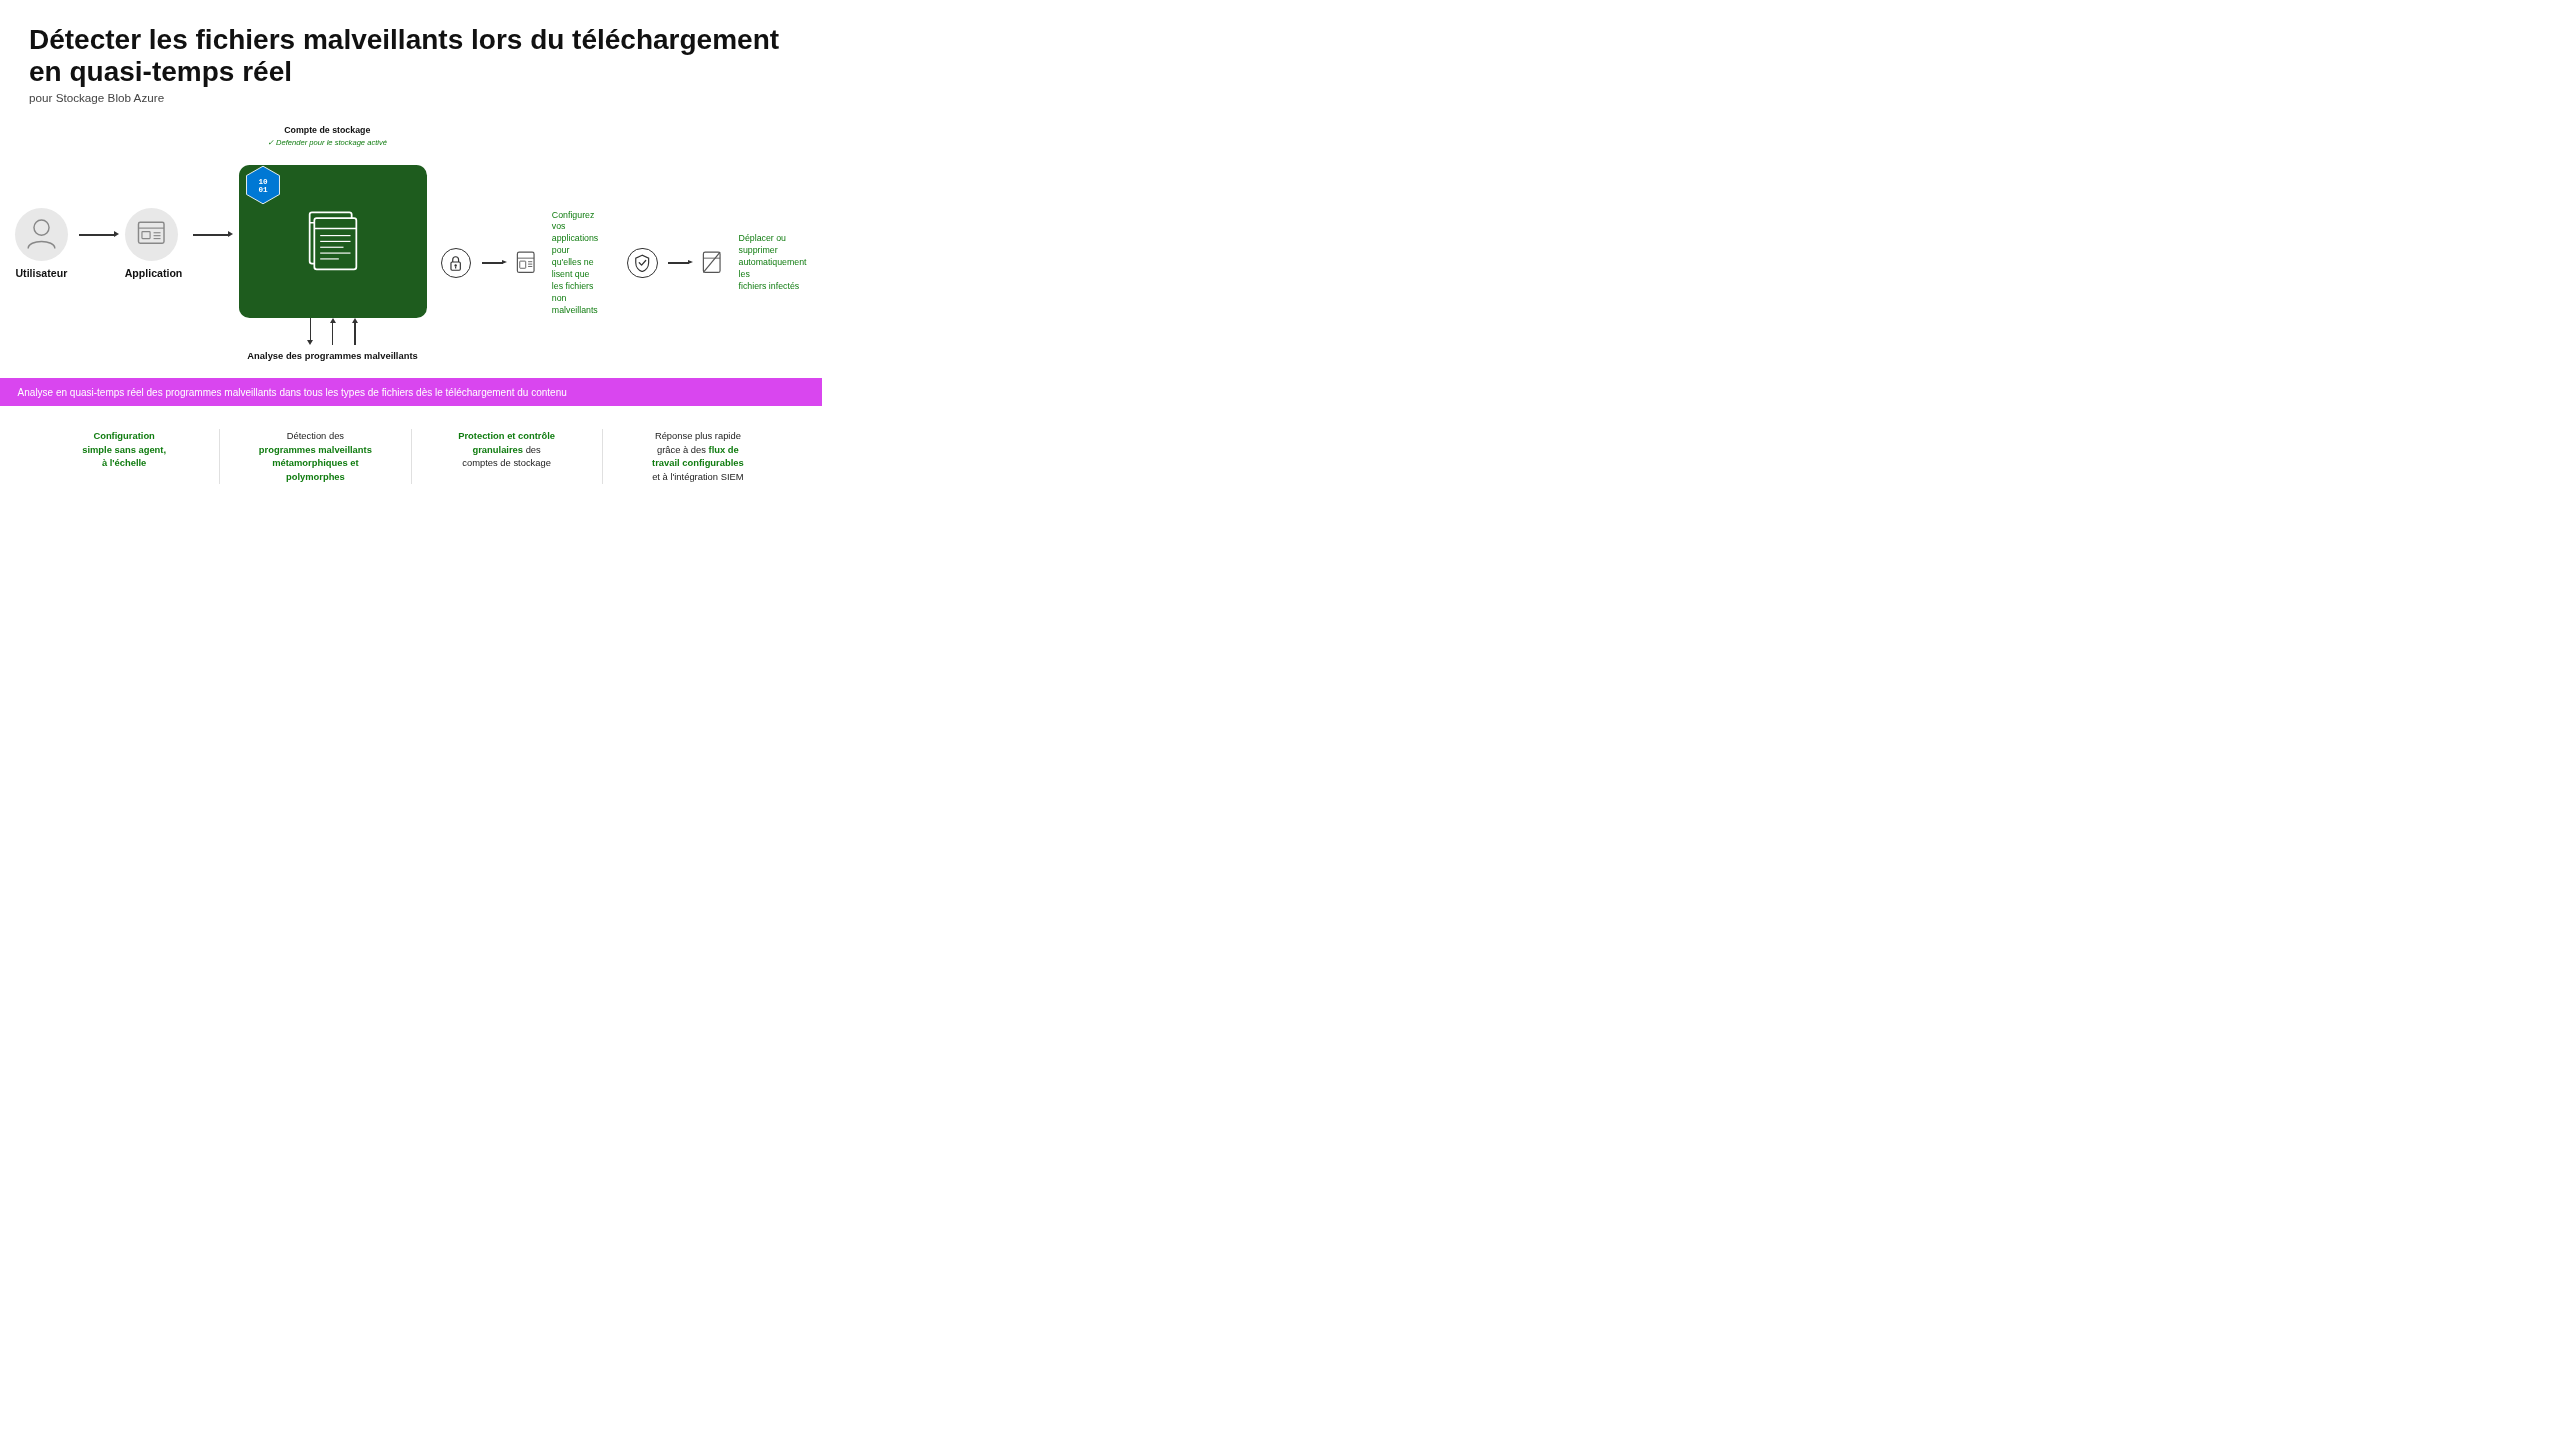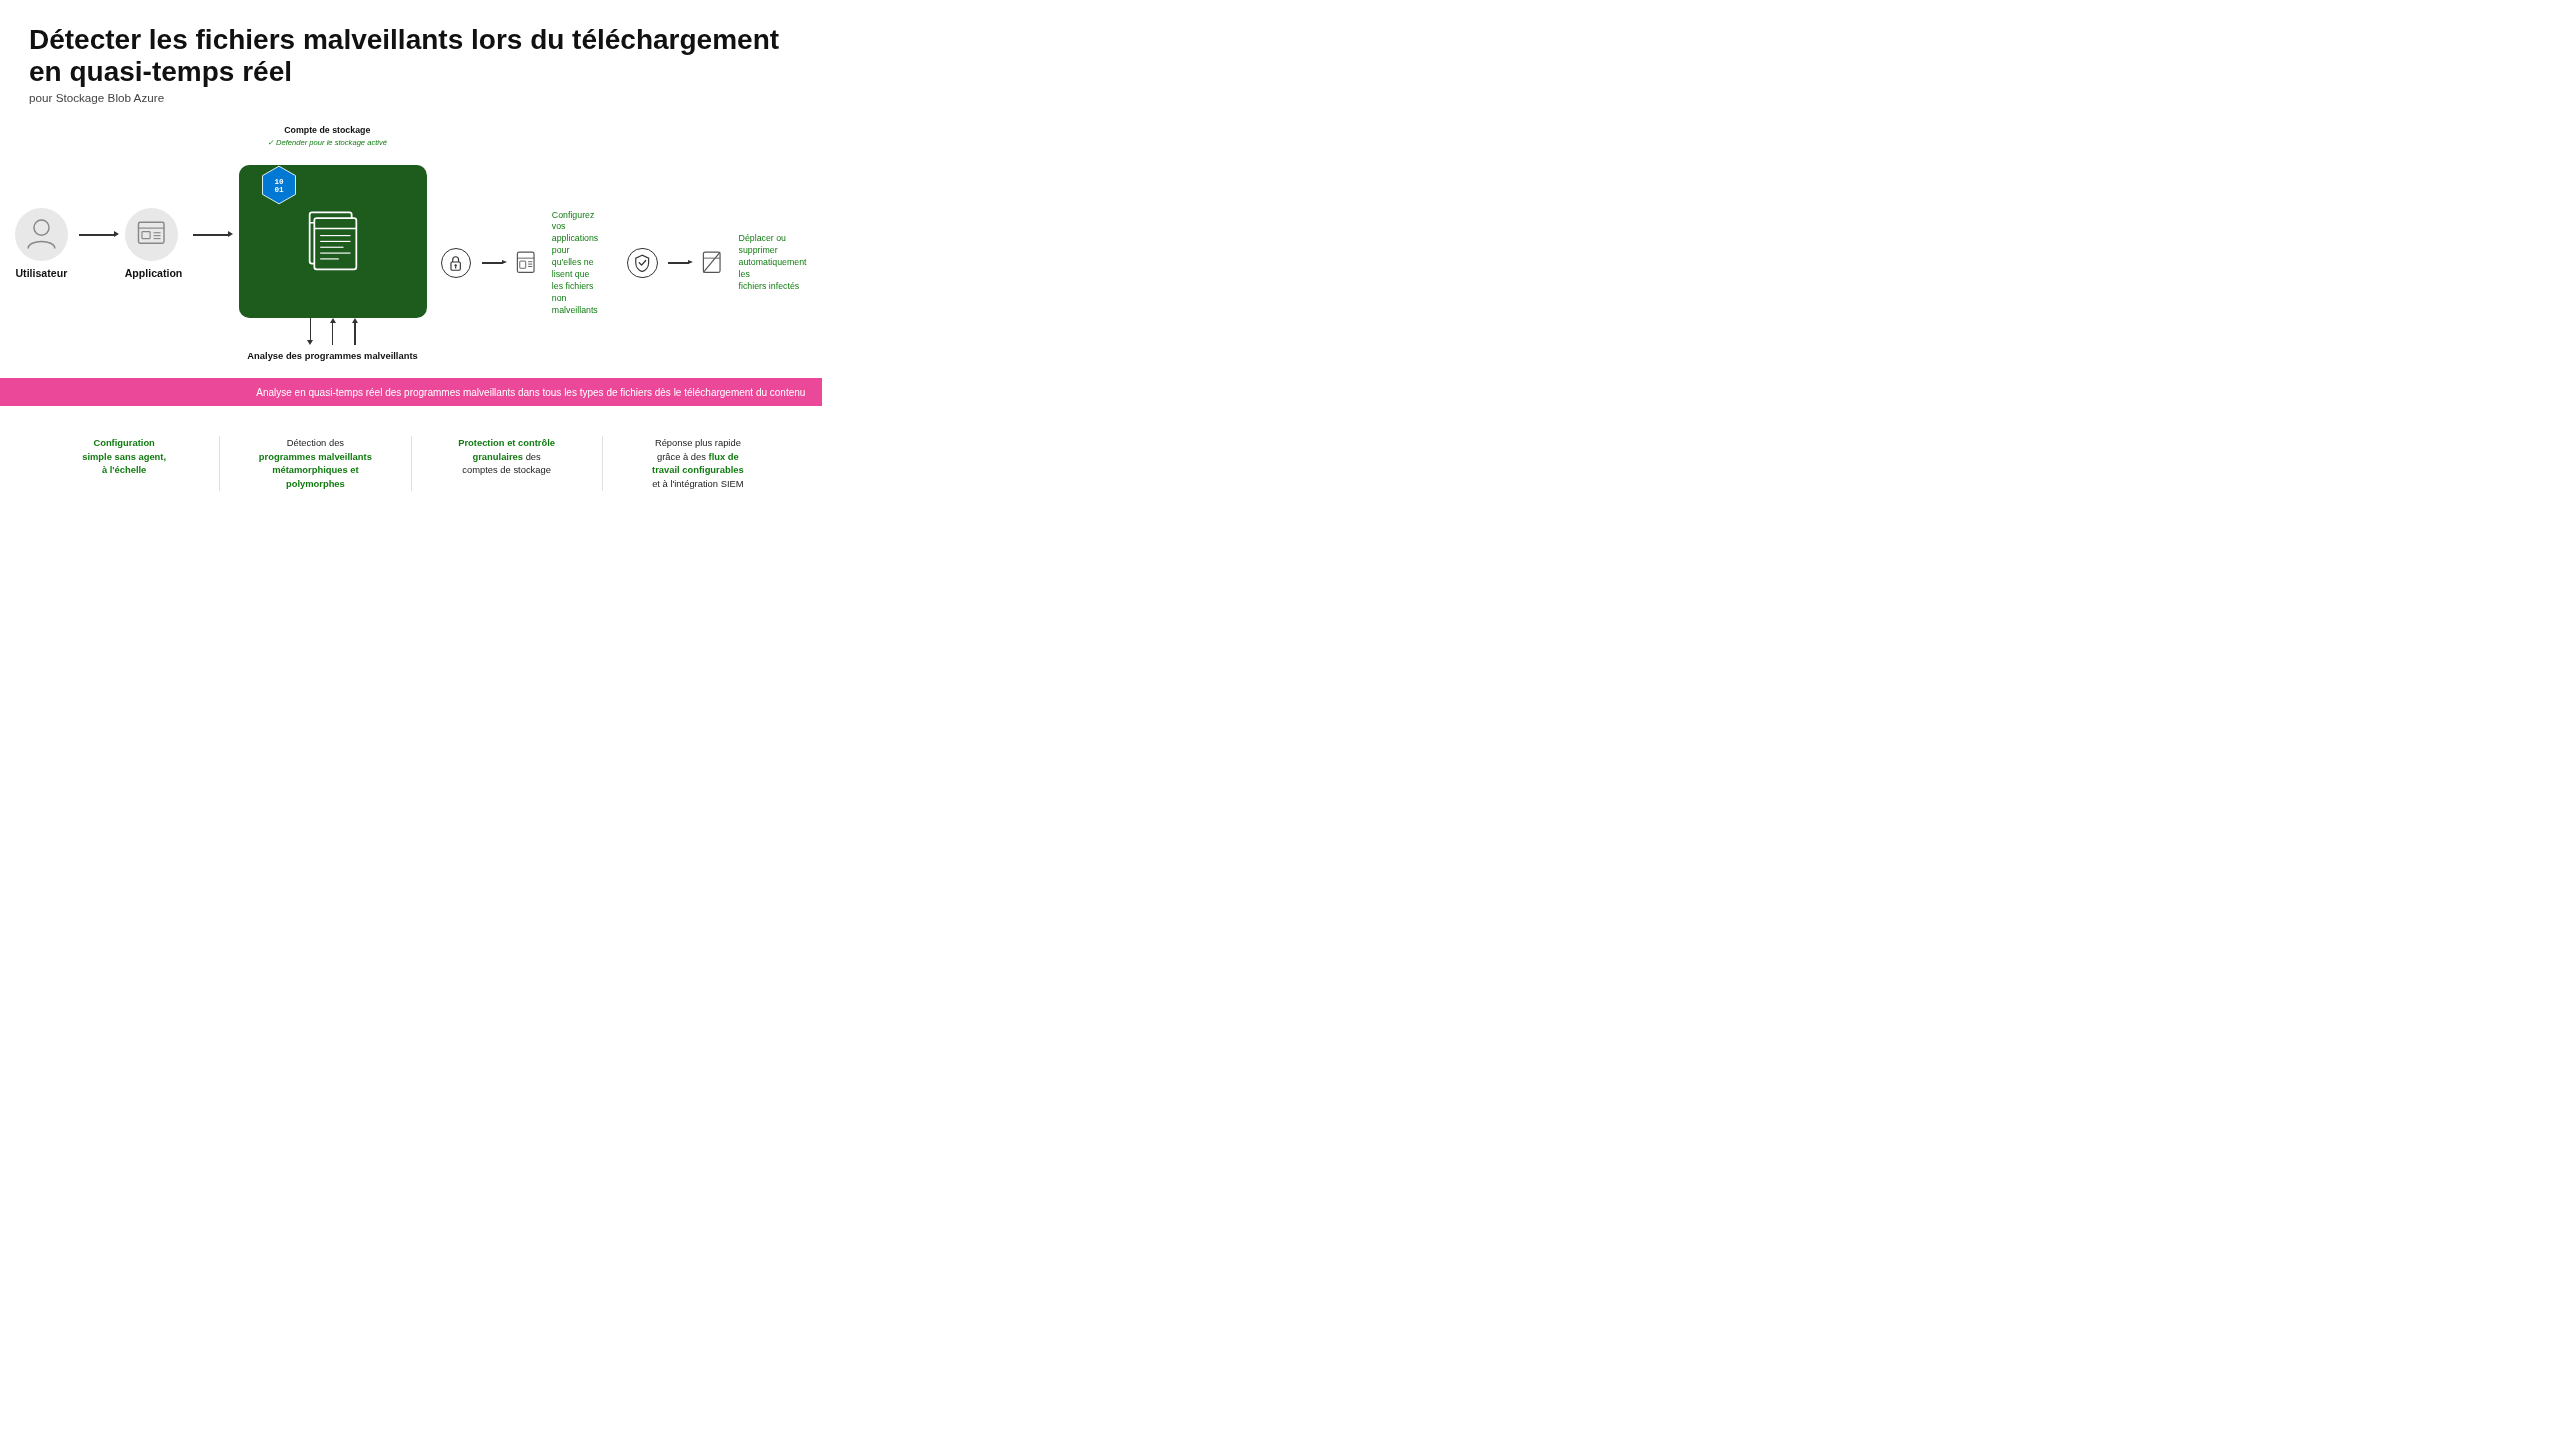--- a/index.html
+++ b/index.html
@@ -171,26 +171,26 @@
     .malware-label {
       font-size: 9.4px;
       font-weight: 700;
       color: #111;
       text-align: center;
       margin-top: 5.9px;
     }
 
     
     .green-banner {
-      background: #ec4899;
+      background: #d946ef;
       color: #fff;
-      text-align: right;
+      text-align: left;
       font-size: 10px;
       padding: 8.2px 17.6px;
-      margin: 14px -29px;
+      margin: 7px -29px;
       width: calc(100% + 59px);
     }
 
     
     .features-row {
       display: flex;
       gap: 0;
       padding: 16.4px 0 17.6px 0;
       justify-content: center;
     }
@@ -281,21 +281,21 @@
 
       <div style="align-self:flex-start; margin-left:29px; margin-bottom:3.5px;">
         <div class="storage-label">Compte de stockage</div>
         <div class="storage-check">✓ Defender pour le stockage activé</div>
       </div>
 
       <div class="diagram-row">
 
         <div class="storage-wrapper">
 
-          <div class="hex-icon" style="position:absolute;top:0;left:20px;z-index:10;">
+          <div class="hex-icon" style="position:absolute;top:0;left:4px;z-index:10;">
             <svg width="40" height="40" viewBox="0 0 68 68">
               <polygon points="34,2 62,18 62,50 34,66 6,50 6,18" fill="#0078d4" stroke="#fff" stroke-width="1.5"></polygon>
               <text x="50%" y="42%" text-anchor="middle" dominant-baseline="middle" fill="white" font-size="13" font-weight="bold" font-family="Courier New">10</text>
               <text x="50%" y="62%" text-anchor="middle" dominant-baseline="middle" fill="white" font-size="13" font-weight="bold" font-family="Courier New">01</text>
             </svg>
           </div>
 
           <div class="storage-box">
 
             <svg width="70" height="76" viewBox="0 0 120 130" fill="none">

